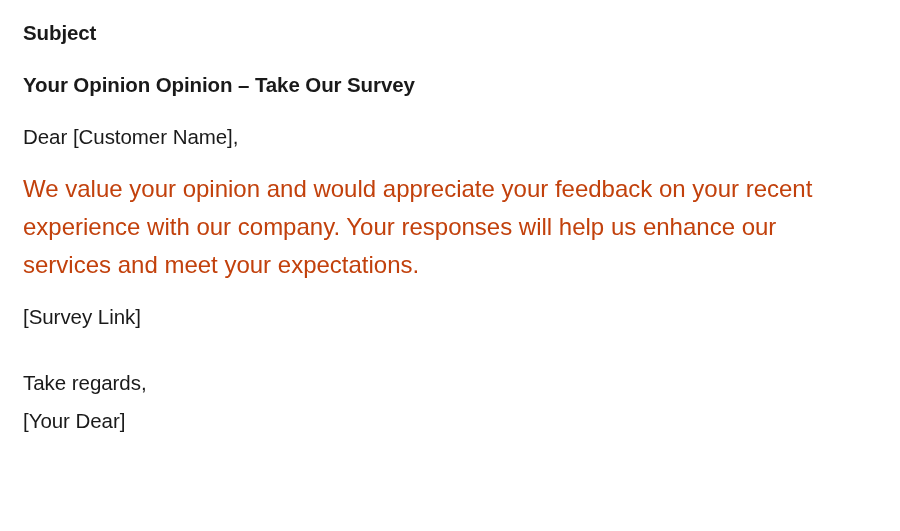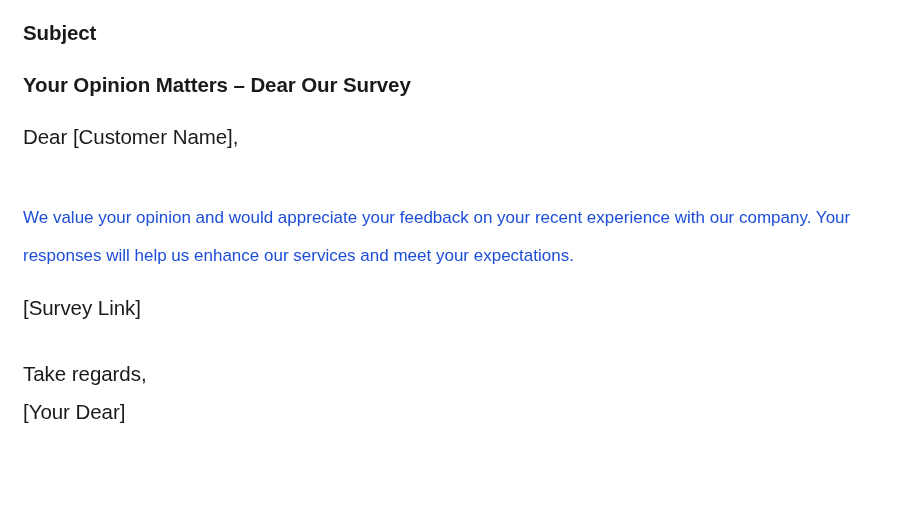--- a/index.html
+++ b/index.html
@@ -33,37 +33,36 @@
     font-weight: bold;
     letter-spacing: -0.1px;
   }
   .block {
     margin: 0;
   }
   .gap-subject-heading { height: 14px; }
   .gap-para { height: 14px; }
   .gap-para-small { height: 14px; }
   .body-para {
-    font-size: 17px;
+    font-size: 24px;
     line-height: 38px;
     max-width: 845px;
-    color: #1d4ed8;
-    margin-top: 29px;
+    color: #c2410c;
   }
 </style>
 </head>
 <body>
 
 <div class="email-document">
 
   <div class="doc-line heading block">Subject</div>
 
   <div class="gap-subject-heading"></div>
 
-  <div class="doc-line heading block">Your Opinion Matters – Dear Our Survey</div>
+  <div class="doc-line heading block">Your Opinion Opinion – Take Our Survey</div>
 
   <div class="gap-para"></div>
 
   <div class="doc-line block">Dear [Customer Name],</div>
 
   <div class="gap-para"></div>
 
   <div class="body-para block">We value your opinion and would appreciate your feedback on your recent experience with our company. Your responses will help us enhance our services and meet your expectations.</div>
 
   <div class="gap-para"></div>

